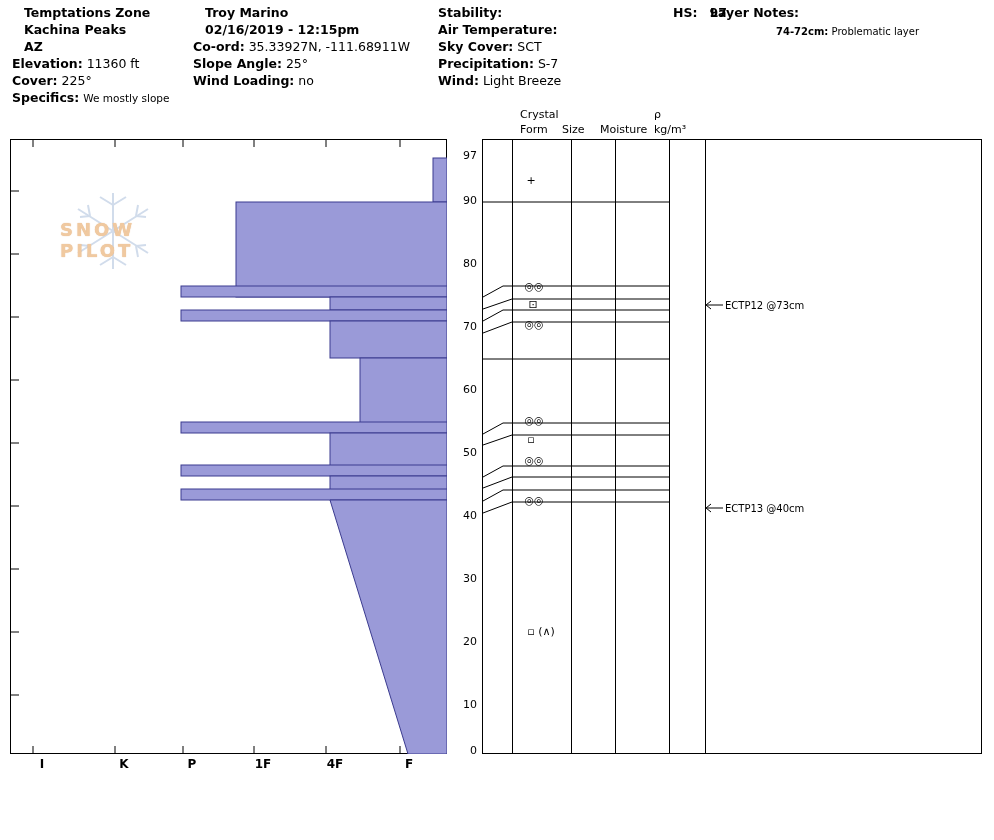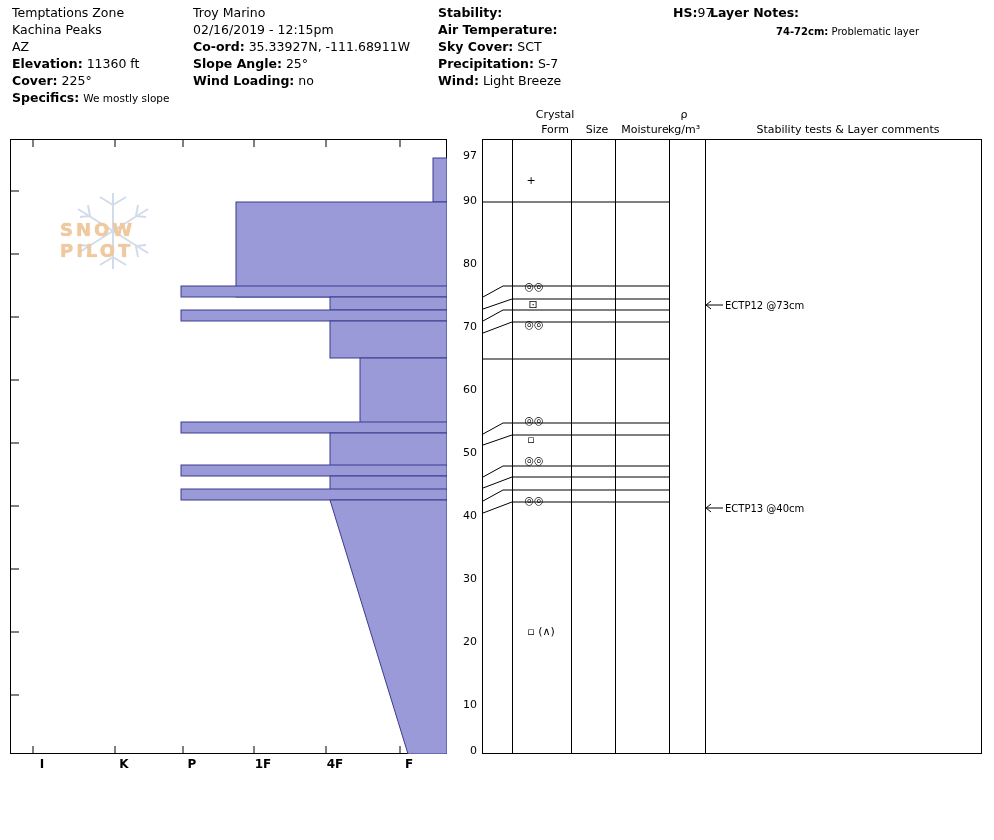--- a/index.html
+++ b/index.html
@@ -17,21 +17,21 @@
   .hdr { position: absolute; top: 0; left: 0; width: 994px; height: 118px; }
   .hcol { position: absolute; top: 4px; font-size: 12.5px; line-height: 17px; }
   .hcol.c1 { left: 12px; width: 180px; }
   .hcol.c2 { left: 193px; width: 240px; }
   .hcol.c3 { left: 438px; width: 230px; }
   .hcol.c4 { left: 673px; width: 80px; }
   .hcol.c5 { left: 710px; width: 280px; }
   .row { white-space: nowrap; }
   .lbl { font-weight: bold; }
   .val { font-weight: normal; }
-  .plain { font-weight: normal; }
+  .plain { font-weight: bold; margin-left: 12px; }
   .small { font-size: 10.5px; }
   .notes-hdr { font-weight: bold; font-size: 12.5px; }
   .layernote { font-size: 10px; margin-left: 18px; margin-top: 2px; }
   .layernote b { font-weight: bold; margin-left: 48px; }
 
   
   .profile {
     position: absolute; left: 10px; top: 139px;
     width: 437px; height: 615px;
     border: 1px solid #000; background: #fff;
@@ -52,21 +52,21 @@
   
   .depthaxis { position: absolute; left: 447px; top: 139px; width: 32px; height: 615px; }
   .dtick { position: absolute; right: 2px; font-size: 11px; transform: translateY(-50%); }
 
   
   .haxis { position: absolute; left: 10px; top: 757px; width: 437px; height: 16px; font-size: 12px; font-weight: bold; }
   .haxis span { position: absolute; transform: translateX(-50%); }
 
   
   .tblhdr { position: absolute; top: 108px; left: 482px; width: 500px; height: 30px; font-size: 11px; }
-  .tblhdr div { position: absolute; text-align: center; }
+  .tblhdr div { position: absolute; }
 
   .grid { position: absolute; top: 139px; left: 482px; width: 500px; height: 615px; border: 1px solid #000; }
   .vline { position: absolute; top: 0; bottom: 0; width: 0; border-left: 1px solid #000; }
 
   .sym { position: absolute; font-size: 11px; transform: translate(-50%,-50%); white-space: nowrap; }
   .cmt { position: absolute; font-size: 10px; transform: translateY(-50%); white-space: nowrap; }
 
   
   .notes { position: absolute; left: 10px; top: 765px; width: 978px; font-size: 11.5px; line-height: 16px; }
   .notes .t { font-weight: normal; }
@@ -248,21 +248,20 @@
     <span style="left:399px">F</span>
   </div>
 
   <div class="tblhdr">
     <div style="left:38px; top:0; width:70px">Crystal</div>
     <div style="left:38px; top:15px; width:70px">Form</div>
     <div style="left:80px; top:15px; width:70px">Size</div>
     <div style="left:118px; top:15px; width:90px">Moisture</div>
     <div style="left:172px; top:0; width:60px">ρ</div>
     <div style="left:172px; top:15px; width:60px">kg/m³</div>
-    <div style="left:232px; top:15px; width:268px">Stability tests &amp; Layer comments</div>
   </div>
 
   <div class="grid">
 
     <div class="vline" style="left:29px"></div>
     <div class="vline" style="left:88px"></div>
     <div class="vline" style="left:132px"></div>
     <div class="vline" style="left:186px"></div>
     <div class="vline" style="left:222px"></div>
 

